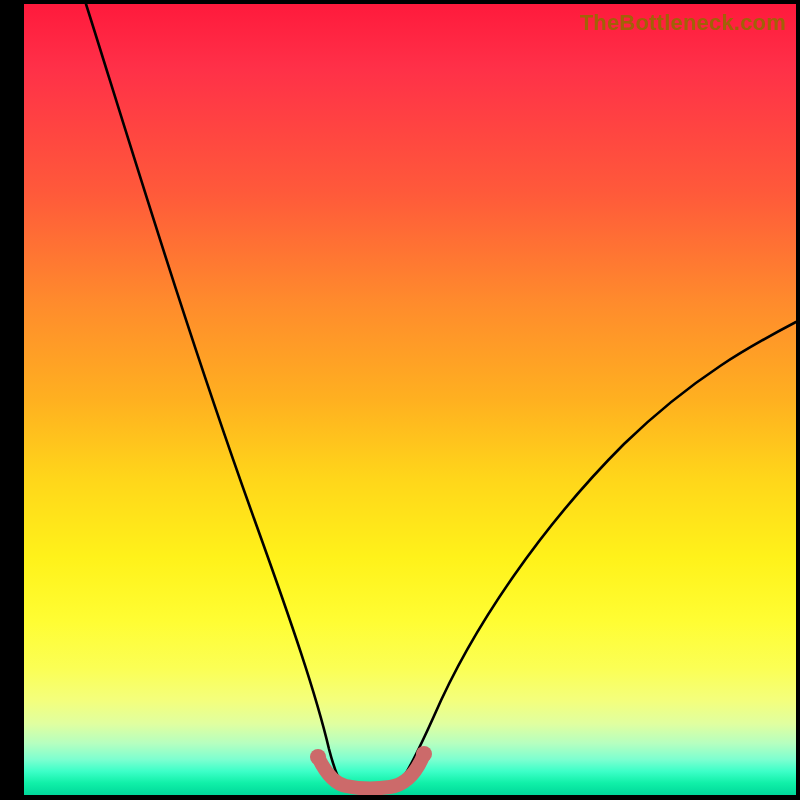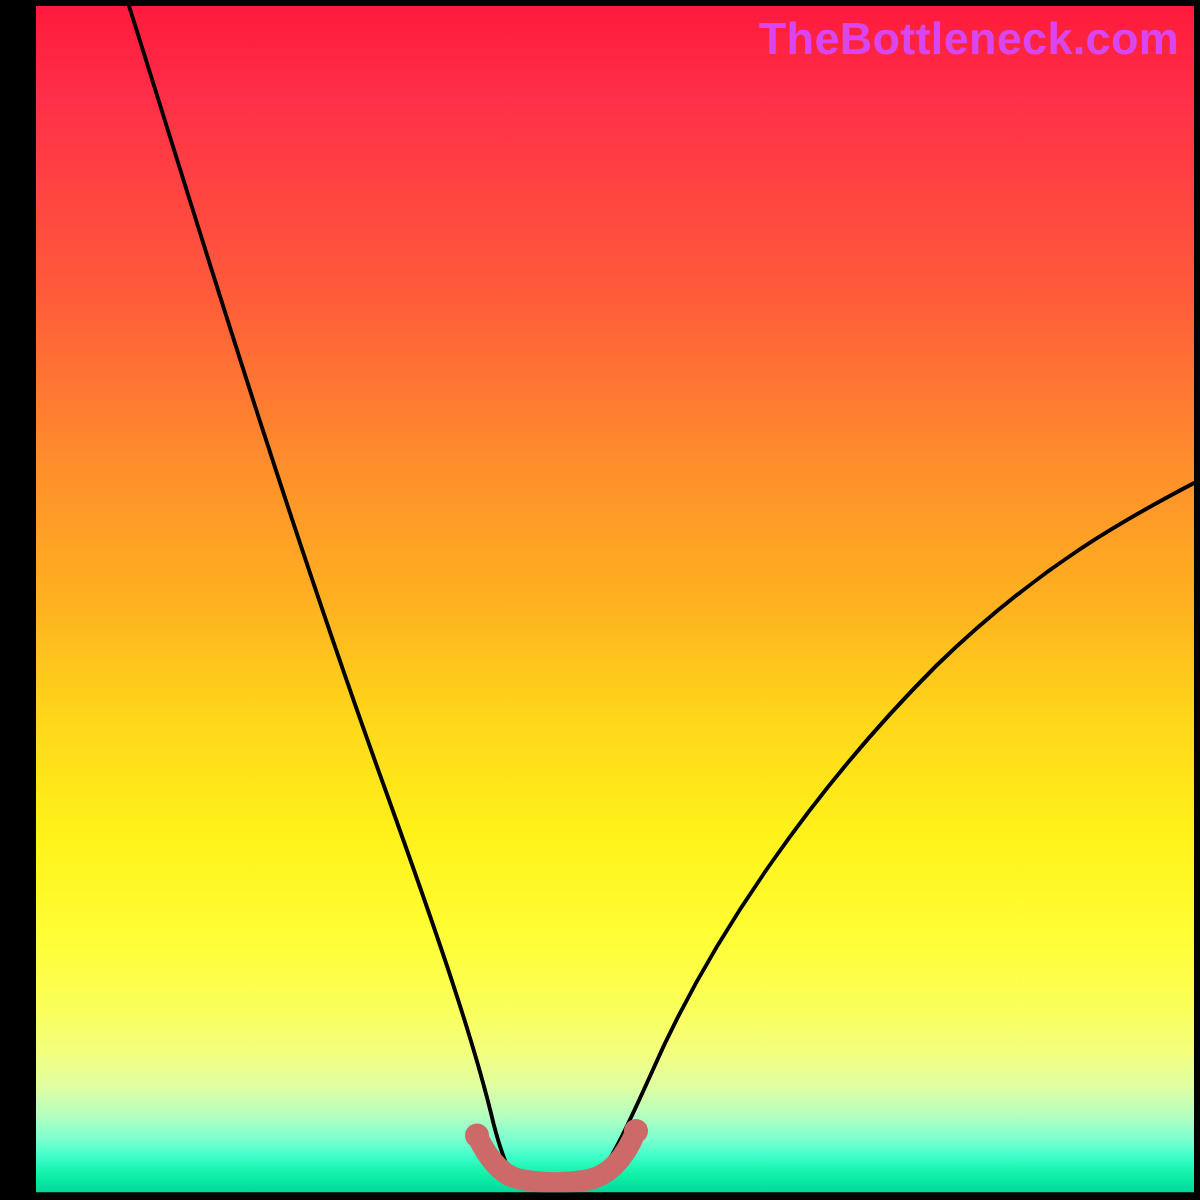--- a/index.html
+++ b/index.html
@@ -44,22 +44,22 @@
       #7dffd0 95.5%,
       #3dffc8 97%,
       #10f0a8 98.5%,
       #00d89a 100%
     );
   }
   .watermark {
     position: absolute;
     top: 6px;
     right: 10px;
-    color: #d946ef;
-    font-size: 30px;
+    color: #a16207;
+    font-size: 22px;
     font-weight: 600;
     letter-spacing: 0.2px;
     user-select: none;
   }
   svg.curves {
     position: absolute;
     inset: 0;
   }
 </style>
 </head>

